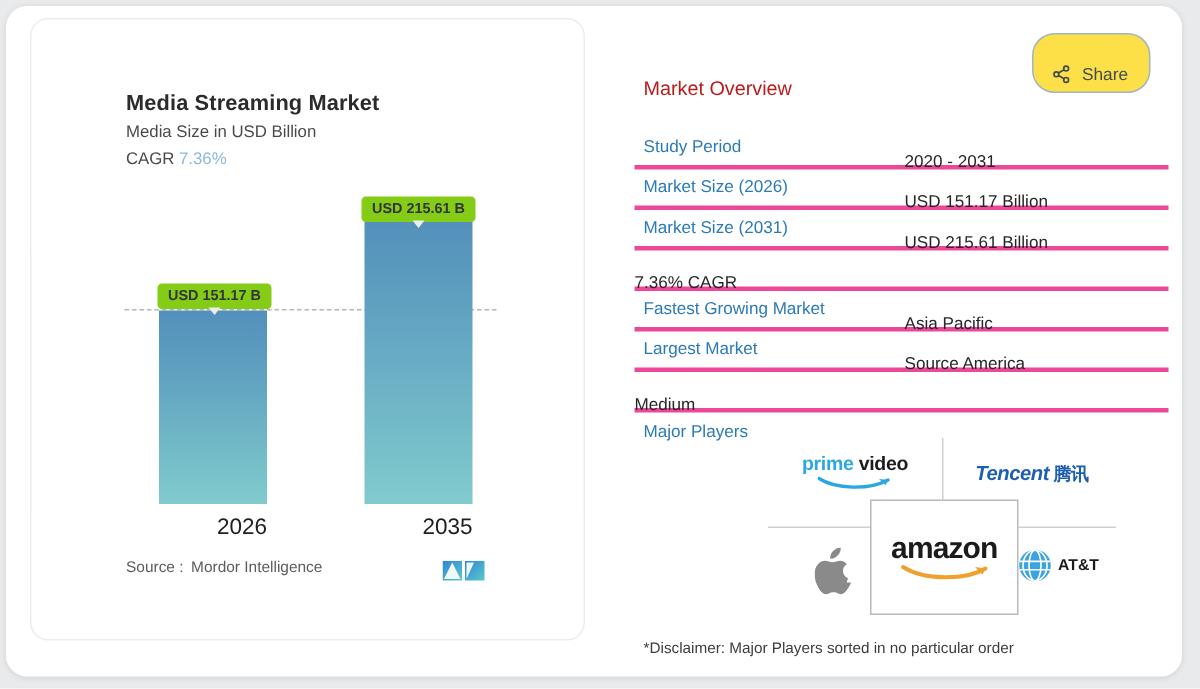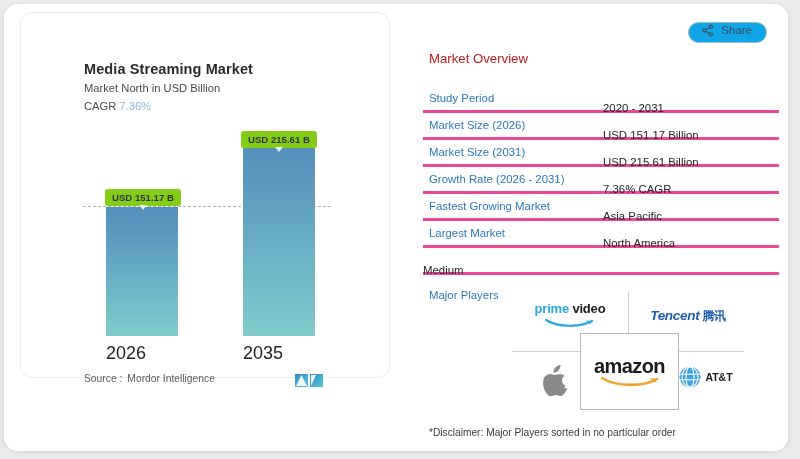--- a/index.html
+++ b/index.html
@@ -11,21 +11,21 @@
   }
   #card{
     position:absolute;left:4px;top:4px;width:784px;height:447px;
     background:#ffffff;border-radius:14px;
     box-shadow:0 1px 4px rgba(0,0,0,.10);
     overflow:hidden;
   }
 
   
   #chart-panel{
-    position:absolute;left:16px;top:8px;width:370px;height:366px;
+    position:absolute;left:16px;top:8px;width:370px;height:415px;
     border:1px solid #ececec;border-radius:12px;background:#fff;
     box-sizing:border-box;
     text-decoration:underline;
   }
   #chart-title{
     position:absolute;left:63px;top:48px;
     font-size:14.5px;font-weight:bold;color:#2b2b2b;letter-spacing:.1px;
   }
   #chart-sub{
     position:absolute;left:63px;top:69px;
@@ -60,52 +60,52 @@
   }
   .tip:after{
     content:"";position:absolute;left:50%;margin-left:-4px;bottom:-4px;
     border-left:4px solid transparent;border-right:4px solid transparent;
     border-top:5px solid #eceeef;
   }
   #tip-2026{left:84px;top:176px;}
   #tip-2031{left:220px;top:118px;}
 
   .xlabel{
-    position:absolute;top:330px;width:72px;text-align:left;
-    font-size:18px;color:#1f1f1f;
+    position:absolute;top:330px;width:72px;text-align:right;
+    font-size:15px;color:#1f1f1f;
   }
   #xl-2026{left:85px;}
   #xl-2031{left:222px;}
 
   #source{
     position:absolute;left:63px;top:360px;
     font-size:10.3px;color:#5c5c5c;
   }
   #source .lbl{margin-right:5px;margin-top:44px;}
   #mordor-logo{position:absolute;left:274px;top:360px;width:30px;height:15px;}
 
   
   #share-btn{
     position:absolute;right:21px;top:18px;
-    display:flex;align-items:flex-start;gap:7px;
+    display:flex;align-items:flex-end;gap:7px;
     border:1px solid #9fb6c4;border-radius:15px;
-    padding:1px 14px 5px 12px;
-    font-size:11.5px;color:#3f4c55;background:#0ea5e9;cursor:pointer;
+    padding:20px 14px 5px 12px;
+    font-size:11.5px;color:#3f4c55;background:#fde047;cursor:pointer;
   }
   #overview-title{
     position:absolute;left:425px;top:47px;
     font-size:13.2px;color:#b91c1c;
   }
 
   #table{position:absolute;left:419px;top:82px;width:356px;}
   .row{
     display:flex;align-items:center;height:27px;
     border-bottom:3px solid #ec4899;box-sizing:border-box;
   }
-  .row:last-child{border-bottom:none;align-items:flex-end;}
+  .row:last-child{border-bottom:none;}
   .row .k{
     width:180px;font-size:11.4px;color:#2b7ab8;padding-left:6px;
     box-sizing:border-box;
   }
   .row .v{font-size:11.4px;color:#262626;margin-top:19px;}
   #row-players{border-bottom:none;height:26px;}
 
   
   #logos{position:absolute;left:508px;top:288px;width:232px;height:118px;}
   .gline{position:absolute;background:#cfcfcf;}
@@ -146,21 +146,21 @@
   }
 </style>
 </head>
 <body>
 
 <div id="card">
 
   <div id="chart-panel">
 
     <div id="chart-title">Media Streaming Market</div>
-    <div id="chart-sub">Market North in USD Billion</div>
+    <div id="chart-sub">Media Size in USD Billion</div>
     <div id="cagr-wrap">
       <span>CAGR</span><span class="val">7.36%</span>
     </div>
 
     <div id="plot">
       <div class="dashline"></div>
 
       <div class="bar" id="bar-2026"></div>
       <div class="bar" id="bar-2031"></div>
 
@@ -209,30 +209,29 @@
     </div>
     <div class="row">
       <div class="k">Market Size (2026)</div>
       <div class="v">USD 151.17 Billion</div>
     </div>
     <div class="row">
       <div class="k">Market Size (2031)</div>
       <div class="v">USD 215.61 Billion</div>
     </div>
     <div class="row">
-      <div class="k">Growth Rate (2026 - 2031)</div>
       <div class="v">7.36% CAGR</div>
     </div>
     <div class="row">
       <div class="k">Fastest Growing Market</div>
       <div class="v">Asia Pacific</div>
     </div>
     <div class="row">
       <div class="k">Largest Market</div>
-      <div class="v">North America</div>
+      <div class="v">Source America</div>
     </div>
     <div class="row">
       <div class="v">Medium</div>
     </div>
     <div class="row" id="row-players">
       <div class="k">Major Players</div>
     </div>
   </div>
 
   <div id="disclaimer">*Disclaimer: Major Players sorted in no particular order</div>

